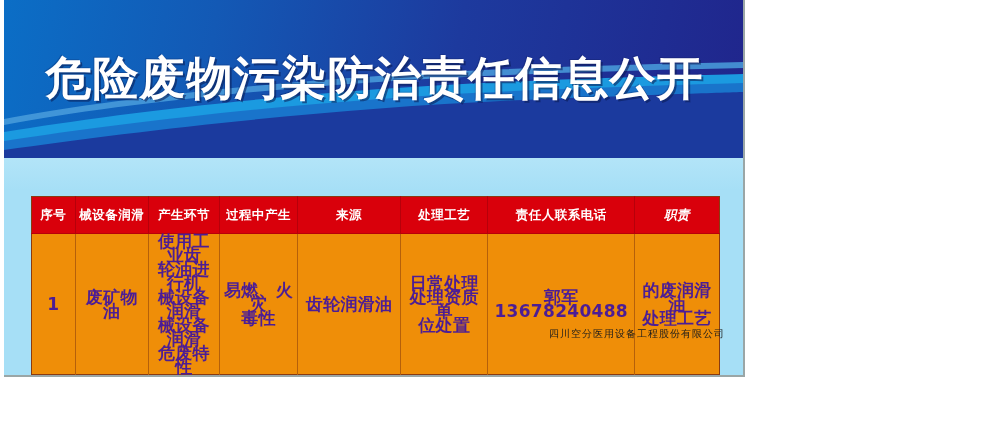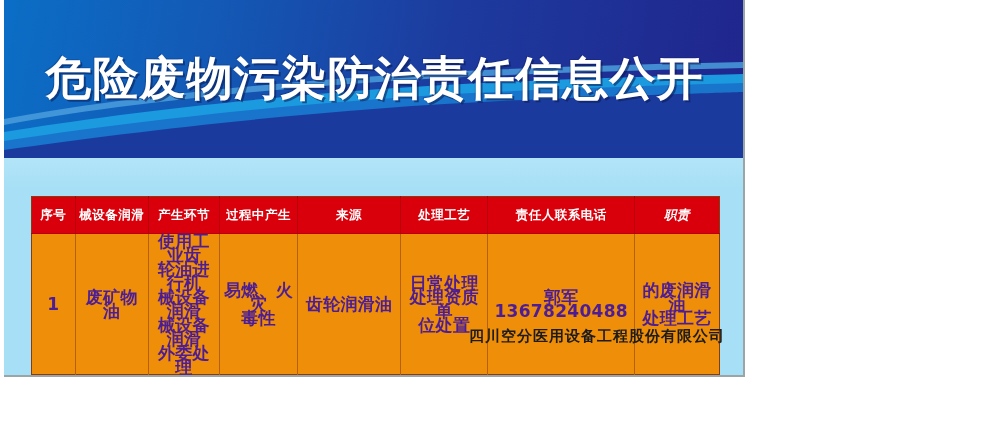--- a/index.html
+++ b/index.html
@@ -130,22 +130,22 @@
   td .ln { display: block; }
 
   
   #company {
     position: absolute;
     left: 0;
     top: 327px;
     width: 721px;
     text-align: right;
     padding-right: 0;
-    font-size: 15px;
-    font-weight: bold;
+    font-size: 10px;
+    font-weight: normal;
     color: #1c1c1c;
     letter-spacing: 1px;
     white-space: nowrap;
   }
 </style>
 </head>
 <body>
 
 <div id="poster">
 
@@ -192,21 +192,21 @@
       </thead>
       <tbody>
         <tr>
           <td class="seq">1</td>
           <td>废矿物油</td>
           <td class="narrow-wrap">
             <span class="ln">使用工业齿</span>
             <span class="ln">轮油进行机</span>
             <span class="ln">械设备润滑</span>
             <span class="ln">械设备润滑</span>
-            <span class="ln">外委处理</span>
+            <span class="ln">危废特性</span>
           </td>
           <td>
             <span class="ln">易燃、火灾</span>
             <span class="ln">毒性</span>
           </td>
           <td>齿轮润滑油</td>
           <td>
             <span class="ln">日常处理</span>
             <span class="ln">处理资质单</span>
             <span class="ln">位处置</span>

